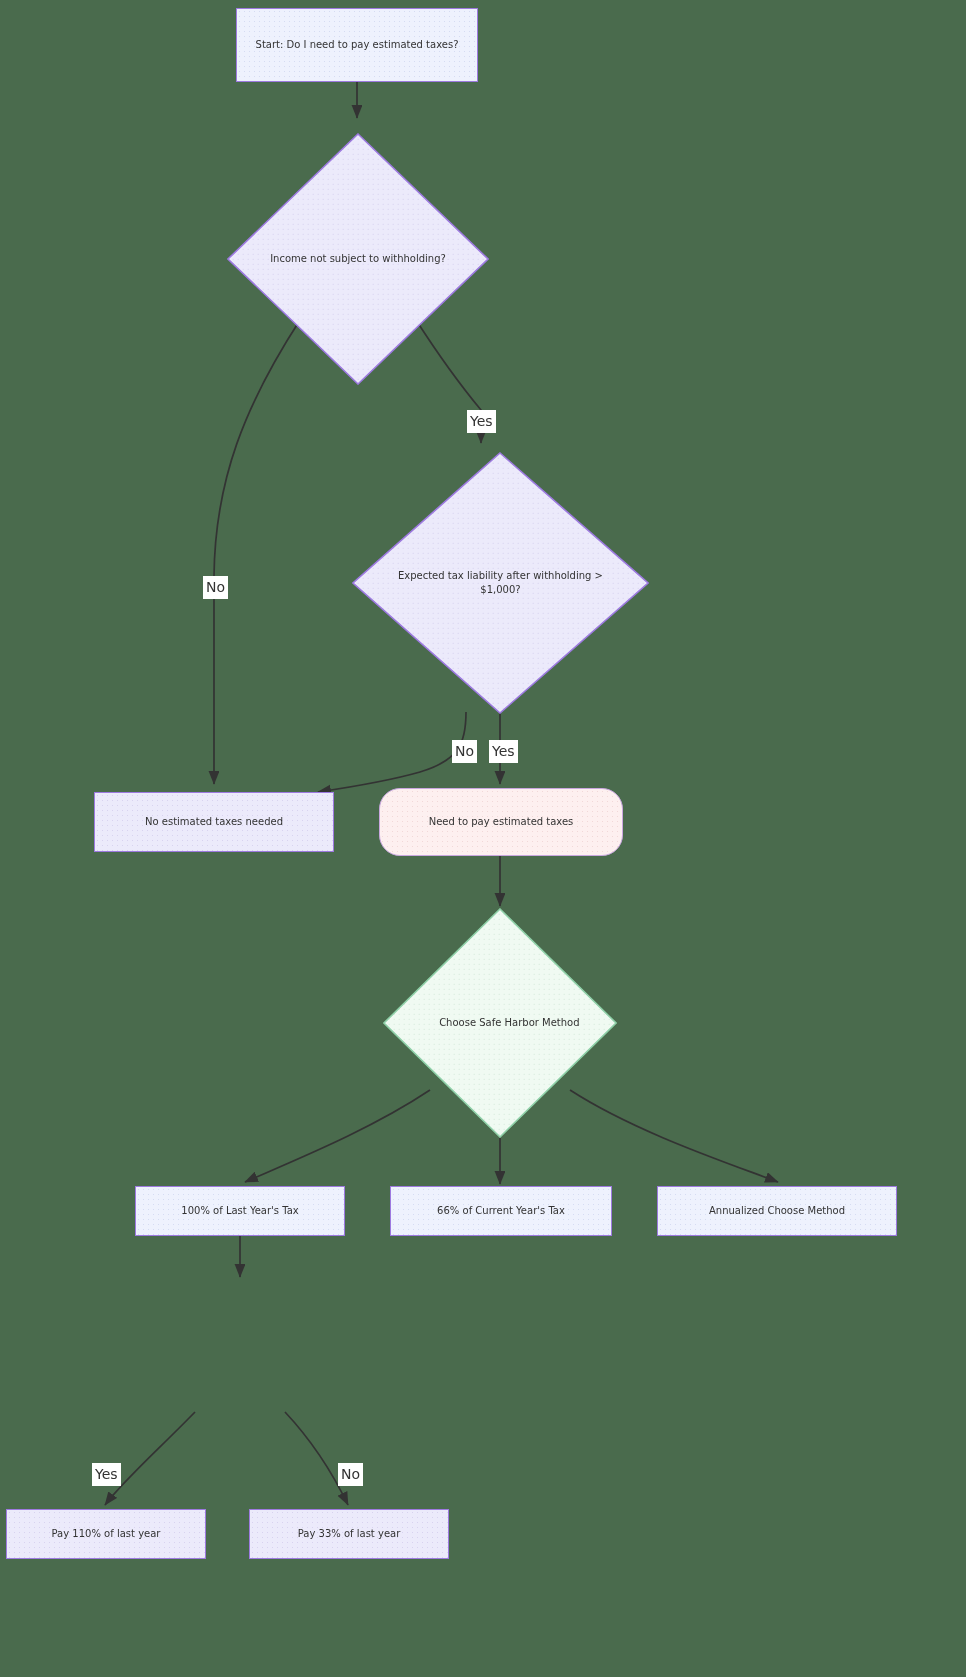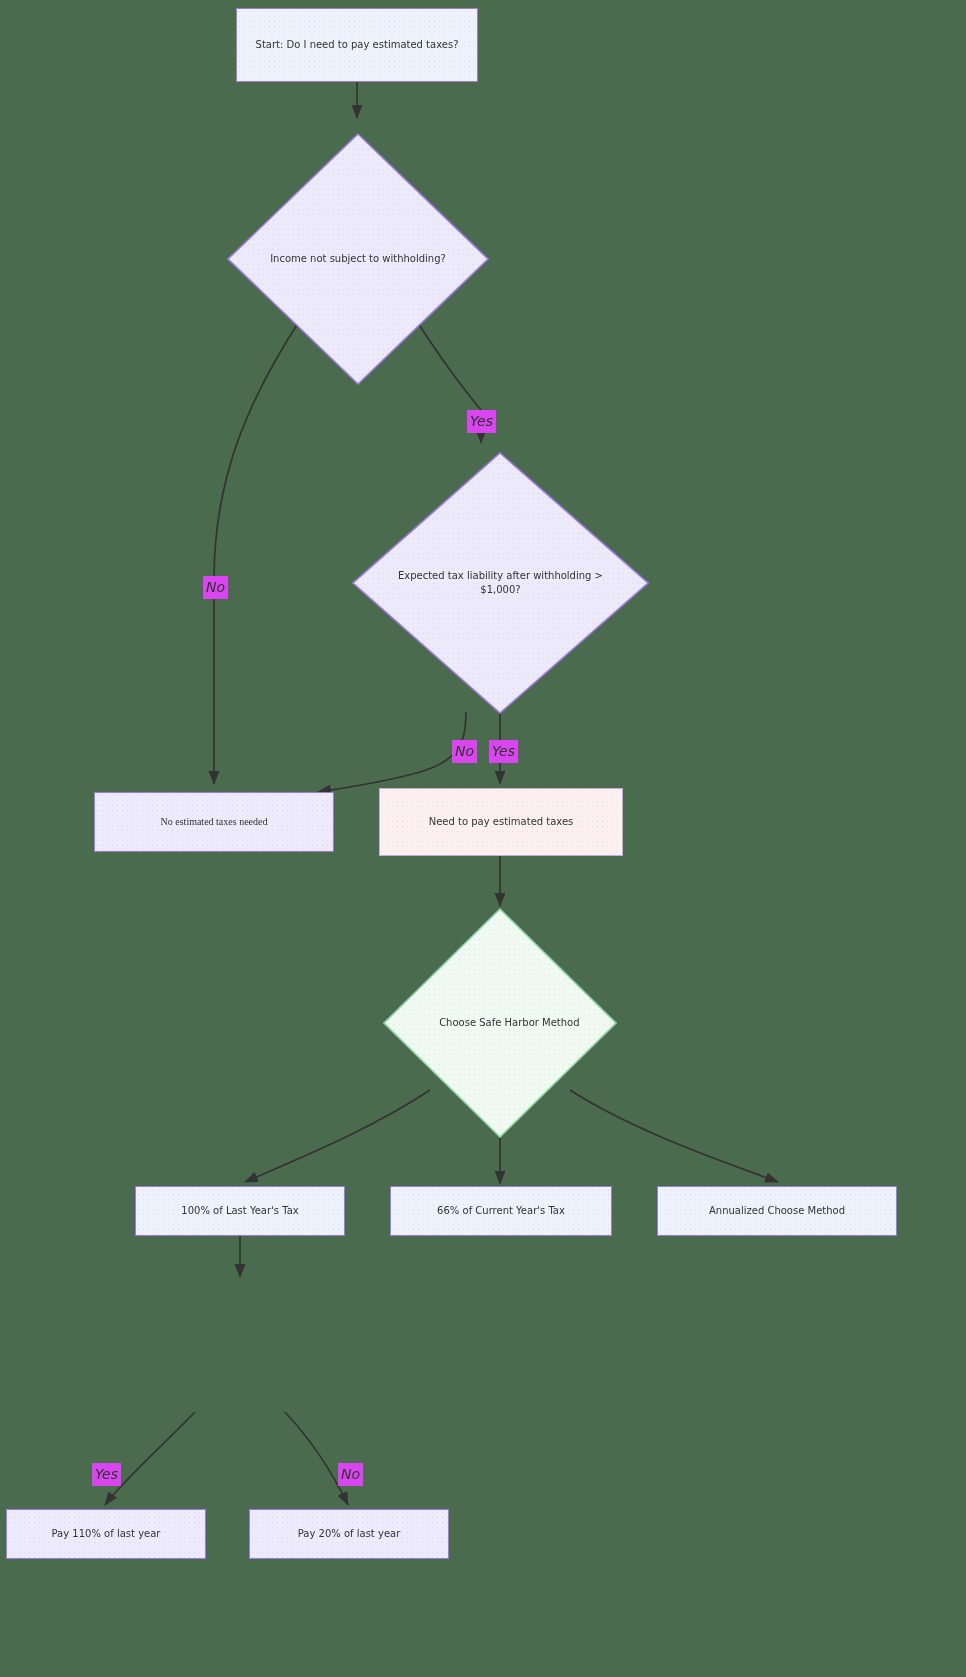--- a/index.html
+++ b/index.html
@@ -41,45 +41,45 @@
     border-color:#9d7ae0;
     background-color:#eceafb;
     background-image:radial-gradient(#d8d2f0 0.6px, transparent 0.7px);
     background-size:5px 5px;
   }
   .rect.pink{
     border-color:#c9a7df;
     background-color:#fdf0f0;
     background-image:radial-gradient(#f2d8d8 0.6px, transparent 0.7px);
     background-size:5px 5px;
+    border-radius:21px;
   }
 
   
   .diamond{background:transparent;border:0;}
   .diamond .dshape{
     position:absolute;left:0;top:0;width:100%;height:100%;
     z-index:1;
   }
   .diamond .dlabel{
     position:relative;z-index:2;
     width:74%;
     text-align:center;
   }
 
   
   .elabel{
     position:absolute;
-    background:#d946ef;
+    background:#ffffff;
     color:#333333;
     font-size:14px;
     line-height:1.5;
     padding:1px 3px;
     z-index:4;
     white-space:nowrap;
-    font-style:italic;
   }
 </style>
 </head>
 <body>
 
 <div id="stage">
 
   <svg class="edges" viewBox="0 0 966 1677">
     <defs>
       <marker id="ah" markerWidth="9" markerHeight="9" refX="7.6" refY="3.2" orient="auto" markerUnits="strokeWidth">
@@ -129,21 +129,21 @@
     <span class="dlabel">Income not subject to withholding?</span>
   </div>
 
   <div class="node diamond" style="left:352px;top:452px;width:297px;height:262px;">
     <svg class="dshape" viewBox="0 0 297 262" preserveAspectRatio="none">
       <polygon points="148,1 296,131 148,261 1,131" fill="url(#dotLav)" stroke="#9d7ae0" stroke-width="1.6"></polygon>
     </svg>
     <span class="dlabel">Expected tax liability after withholding &gt; $1,000?</span>
   </div>
 
-  <div class="node rect lav" style="left:94px;top:792px;width:240px;height:60px;font-family:Liberation Serif, serif;">
+  <div class="node rect lav" style="left:94px;top:792px;width:240px;height:60px;">
     <span>No estimated taxes needed</span>
   </div>
 
   <div class="node rect pink" style="left:379px;top:788px;width:244px;height:68px;">
     <span>Need to pay estimated taxes</span>
   </div>
 
   <div class="node diamond" style="left:383px;top:908px;width:234px;height:230px;justify-content:flex-end;">
     <svg class="dshape" viewBox="0 0 234 230" preserveAspectRatio="none">
       <defs>
@@ -168,21 +168,21 @@
   <div class="node rect blue" style="left:657px;top:1186px;width:240px;height:50px;">
     <span>Annualized Choose Method</span>
   </div>
 
 
   <div class="node rect lav" style="left:6px;top:1509px;width:200px;height:50px;">
     <span>Pay 110% of last year</span>
   </div>
 
   <div class="node rect lav" style="left:249px;top:1509px;width:200px;height:50px;">
-    <span>Pay 20% of last year</span>
+    <span>Pay 33% of last year</span>
   </div>
 
   <div class="elabel" style="left:203px;top:576px;">No</div>
 
   <div class="elabel" style="left:467px;top:410px;">Yes</div>
 
   <div class="elabel" style="left:452px;top:740px;">No</div>
 
   <div class="elabel" style="left:489px;top:740px;">Yes</div>
 

